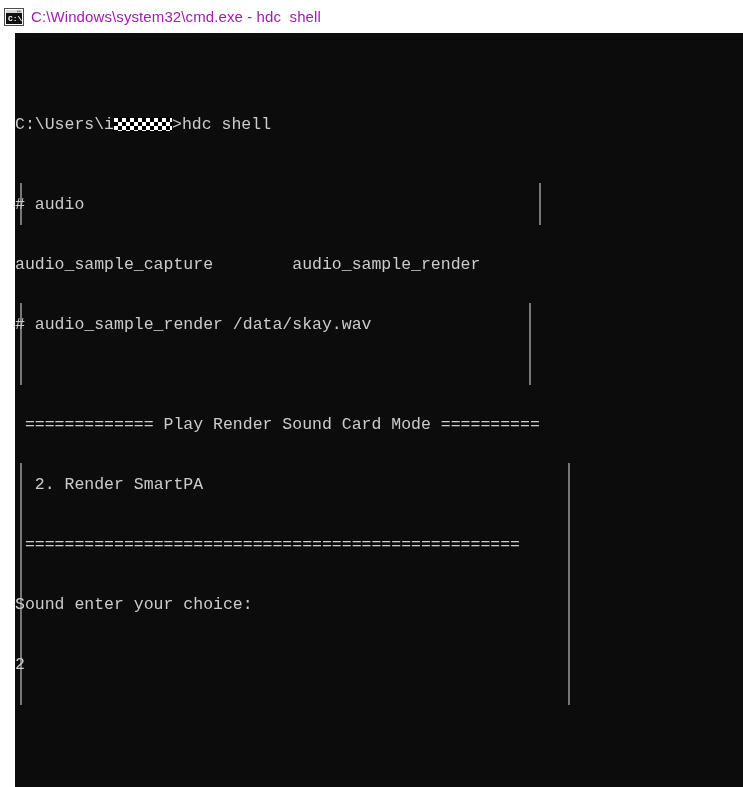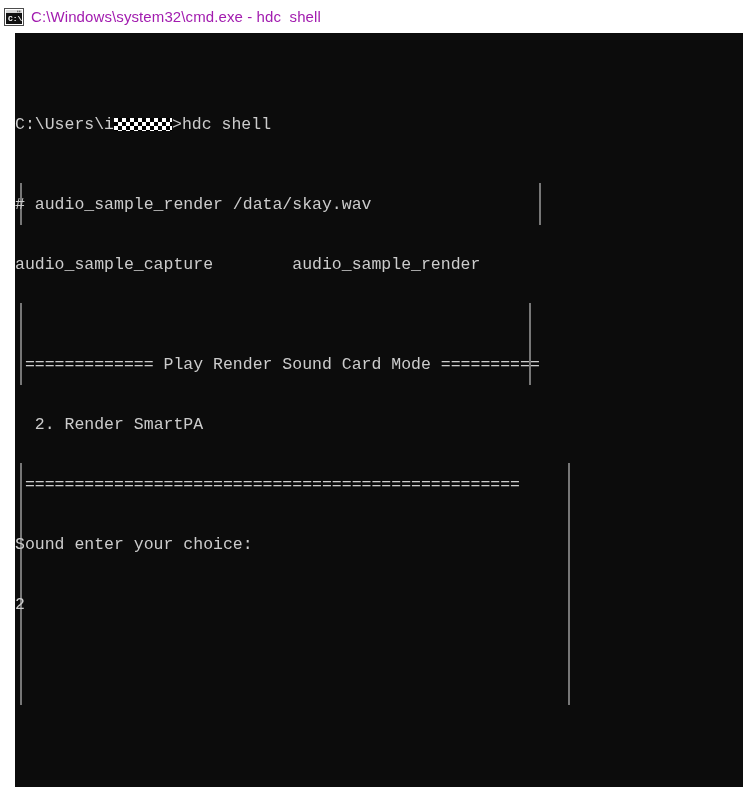--- a/index.html
+++ b/index.html
@@ -118,22 +118,23 @@
   <div class="vbar" style="left:514px; top:270px; height:82px;"></div>
 
   <div class="vbar" style="left:5px;   top:430px; height:242px;"></div>
   <div class="vbar" style="left:553px; top:430px; height:242px;"></div>
 
   <div id="console-text">
 
     
     <div class="line"><span>C:\Users\i</span><span class="redact"></span><span>&gt;</span><span>hdc shell</span></div>
 
+    <div class="line"># audio</div>
+    <div class="line">audio_sample_capture        audio_sample_render</div>
     <div class="line"># audio_sample_render /data/skay.wav</div>
-    <div class="line">audio_sample_capture        audio_sample_render</div>
 
     
     <div class="line"> <span>=============</span> <span>Play Render Sound Card Mode</span> <span>==========</span></div>
     <div class="line">  <span>2. Render SmartPA</span></div>
     <div class="line"> <span>==================================================</span></div>
     <div class="line">Sound enter your choice:</div>
     <div class="line">2</div>
 
     
     

